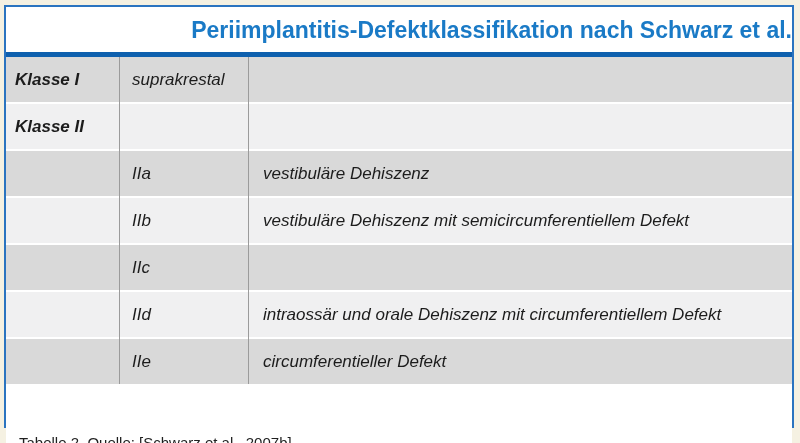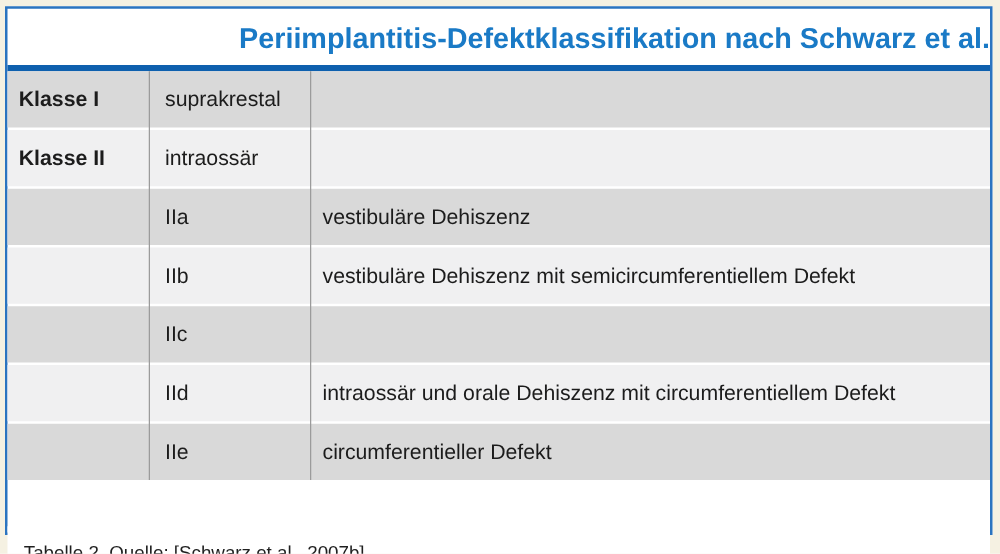--- a/index.html
+++ b/index.html
@@ -33,41 +33,42 @@
     letter-spacing: 0px;
     white-space: nowrap;
   }
   .title-bar {
     height: 5px;
     background: #0e60ae;
   }
   .rows {
     position: relative;
     height: 364px;
+    font-style: italic;
   }
   .row {
     display: flex;
     height: 45px;
     margin-bottom: 2px;
   }
   .row:last-child { margin-bottom: 0; }
   .row.dark  { background: #d9d9d9; }
   .row.light { background: #f0f0f1; align-items: center; }
   .cell {
     display: flex;
     align-items: center;
     font-size: 17px;
     color: #1c1c1c;
     box-sizing: border-box;
     white-space: nowrap;
     overflow: hidden;
   }
   .c1 { width: 113px; padding-left: 9px; font-weight: bold; }
   .c2 { width: 129px; padding-left: 13px; }
-  .c3 { flex: 1; padding-left: 10px; }
+  .c3 { flex: 1; padding-left: 15px; }
   .vline {
     position: absolute;
     top: 0;
     height: 327px;
     width: 1px;
     background: #9b9b9b;
   }
   .vline1 { left: 113px; }
   .vline2 { left: 242px; }
   .caption {
@@ -92,21 +93,20 @@
   <div class="rows">
 
     <div class="row dark">
       <div class="cell c1">Klasse I</div>
       <div class="cell c2">suprakrestal</div>
       <div class="cell c3"></div>
     </div>
 
     <div class="row light">
       <div class="cell c1">Klasse II</div>
-      <div class="cell c2">intraossär</div>
       <div class="cell c3"></div>
     </div>
 
     <div class="row dark">
       <div class="cell c1"></div>
       <div class="cell c2">IIa</div>
       <div class="cell c3">vestibuläre Dehiszenz</div>
     </div>
 
     <div class="row light">

